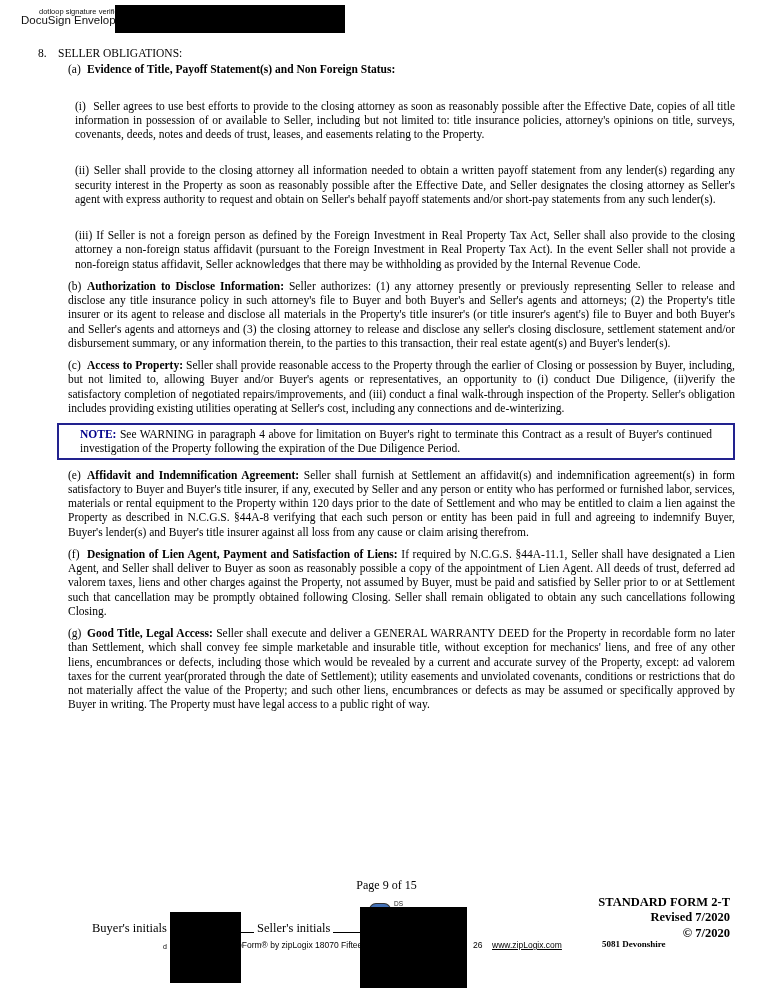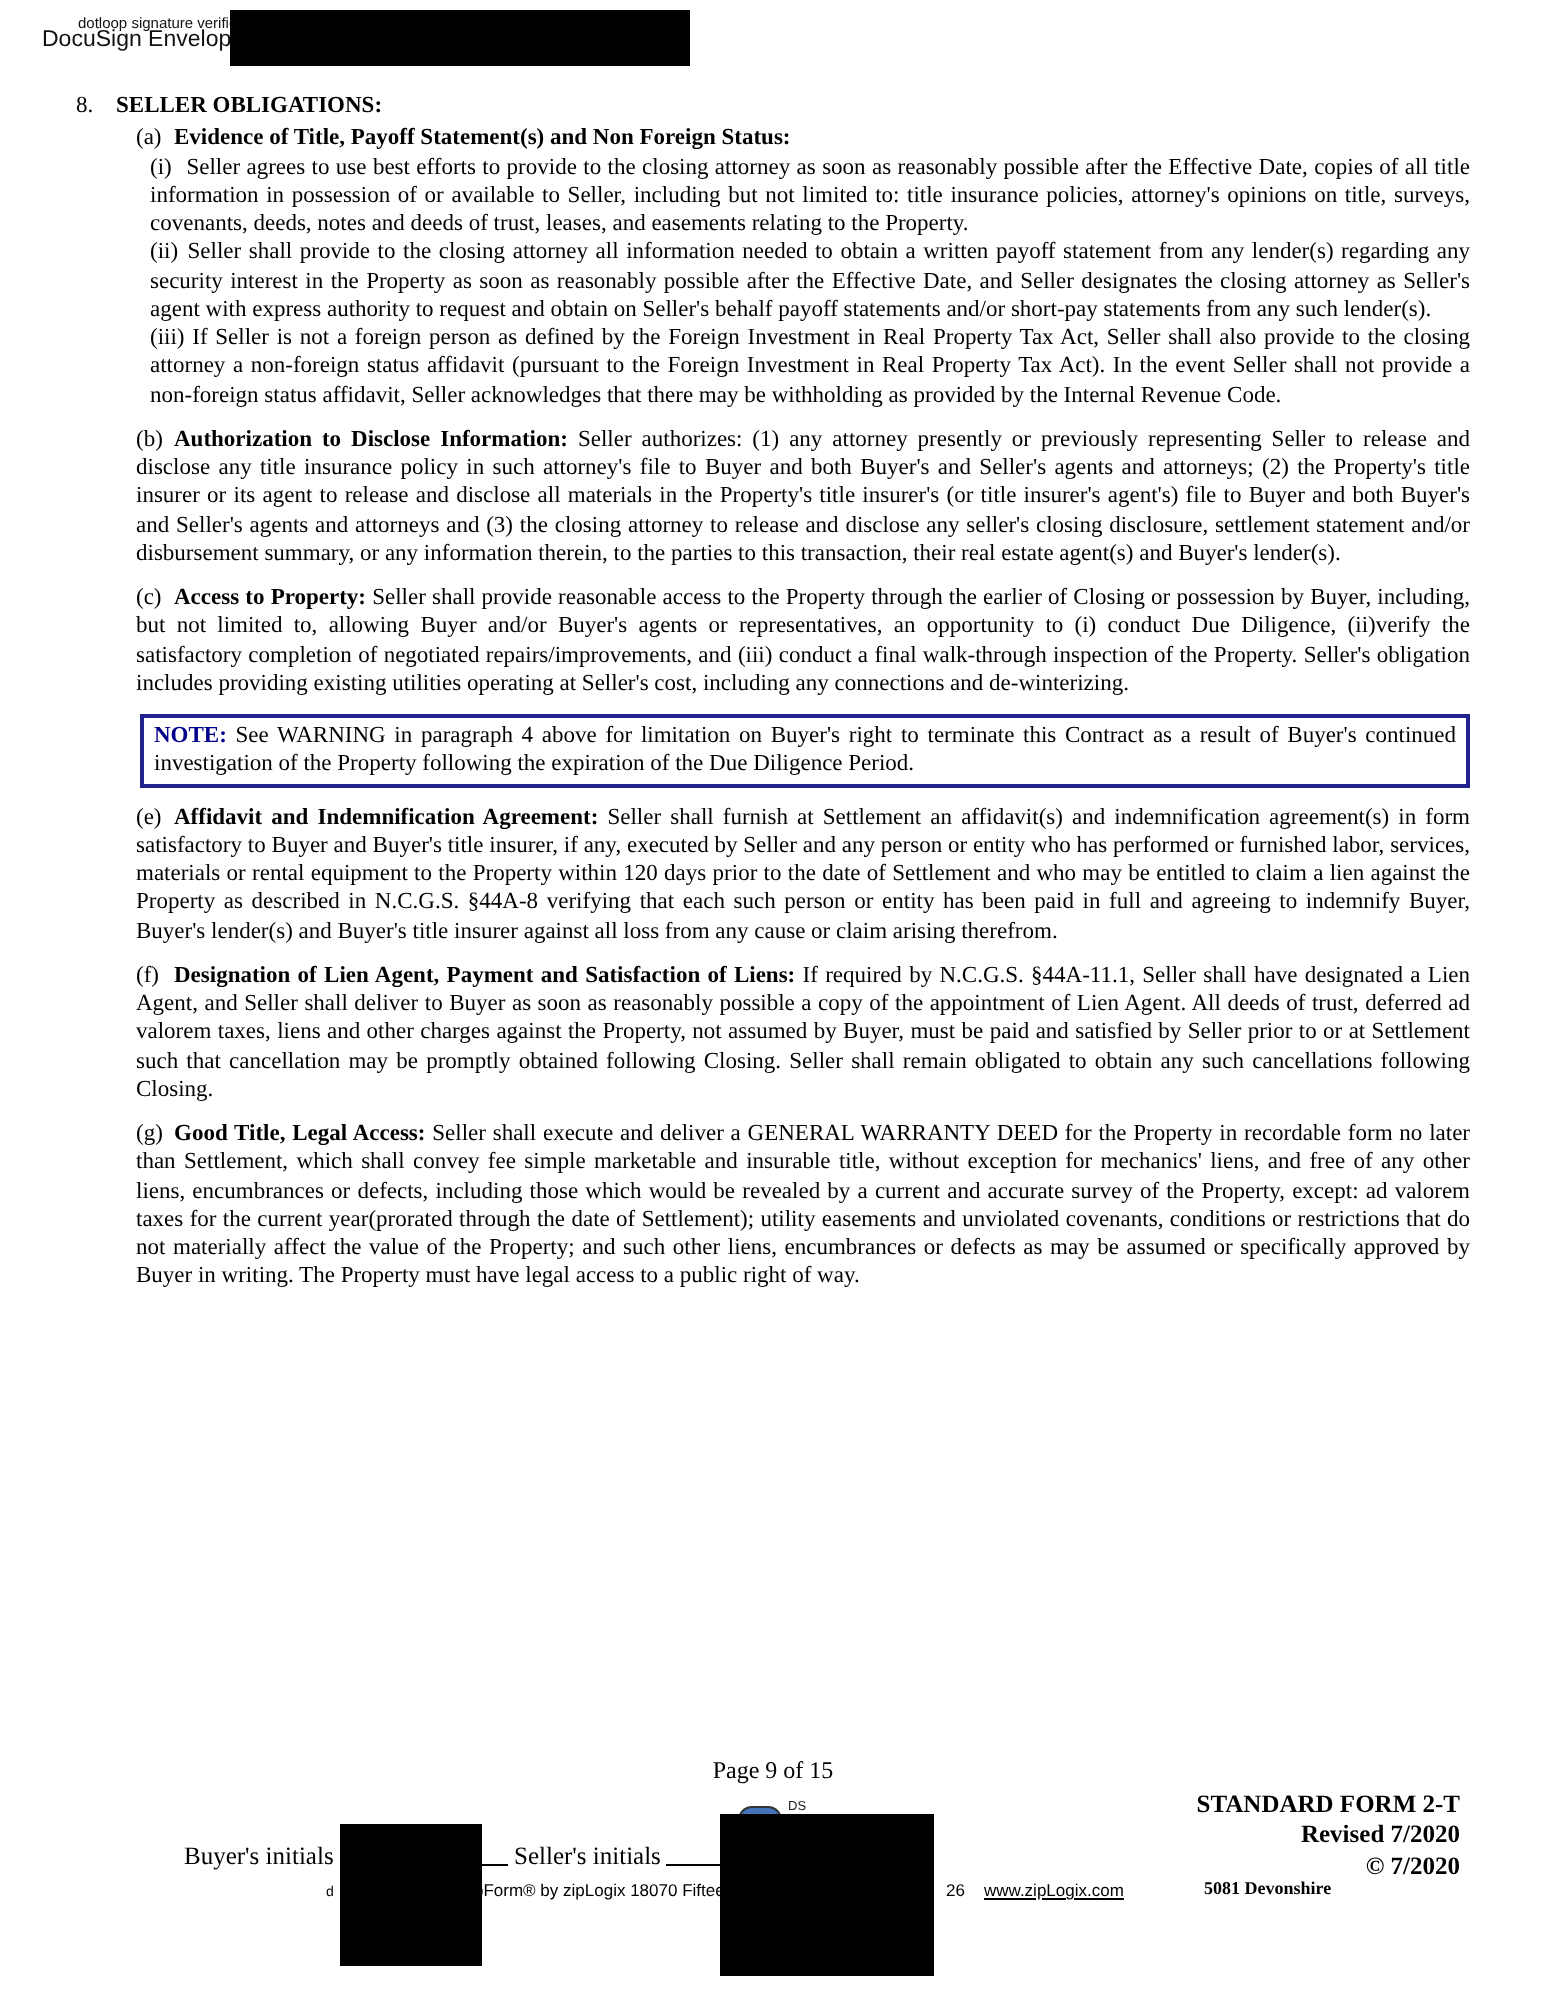--- a/index.html
+++ b/index.html
@@ -16,31 +16,31 @@
   
   .hdr-small{position:absolute;left:39px;top:7px;font-family:"Liberation Sans",sans-serif;font-size:7.5px;color:#111;}
   .hdr-envelope{position:absolute;left:21px;top:14px;font-family:"Liberation Sans",sans-serif;font-size:11.5px;color:#111;}
   .hdr-redaction{position:absolute;left:115px;top:5px;width:230px;height:28px;background:#000;}
   
   .doc{
     position:absolute;left:38px;top:46px;width:697px;
     font-size:11.5px;line-height:14.25px;text-align:justify;
   }
   .sec8 .num{display:inline-block;width:20px;}
-  .sec8 .title{font-weight:bold;}
+  .sec8 .title{font-weight:normal;}
   .block{margin-left:30px;}
   .block.gap{margin-top:8px;}
   .block.head-a{margin-top:2px;}
-  .block.sub{margin-left:37px;}
+  .block.sub{margin-left:37px;margin-top:22px;}
   .lbl{display:inline-block;width:19px;}
   .lbl-r{display:inline-block;min-width:15px;}
   .bold{font-weight:bold;}
   .notebox{
     border:2px solid var(--note_border);
-    margin-left:32px;margin-top:8px;padding:2px 5px;
+    margin-left:19px;margin-top:8px;padding:2px 21px;
   }
   .note-label{color:var(--note_label);font-weight:bold;}
   
   .page-num{position:absolute;top:878px;left:38px;width:697px;text-align:center;font-size:12px;}
   .form-info{position:absolute;top:895px;right:42px;text-align:right;font-weight:bold;font-size:12.5px;line-height:15.3px;}
   .initials-label{position:absolute;font-size:12.5px;}
   .lbl-buyer{left:92px;top:921px;}
   .lbl-seller{left:257px;top:921px;}
   .init-line{position:absolute;border-bottom:1px solid #000;height:1px;}
   .line-buyer{left:240px;top:932px;width:14px;}

